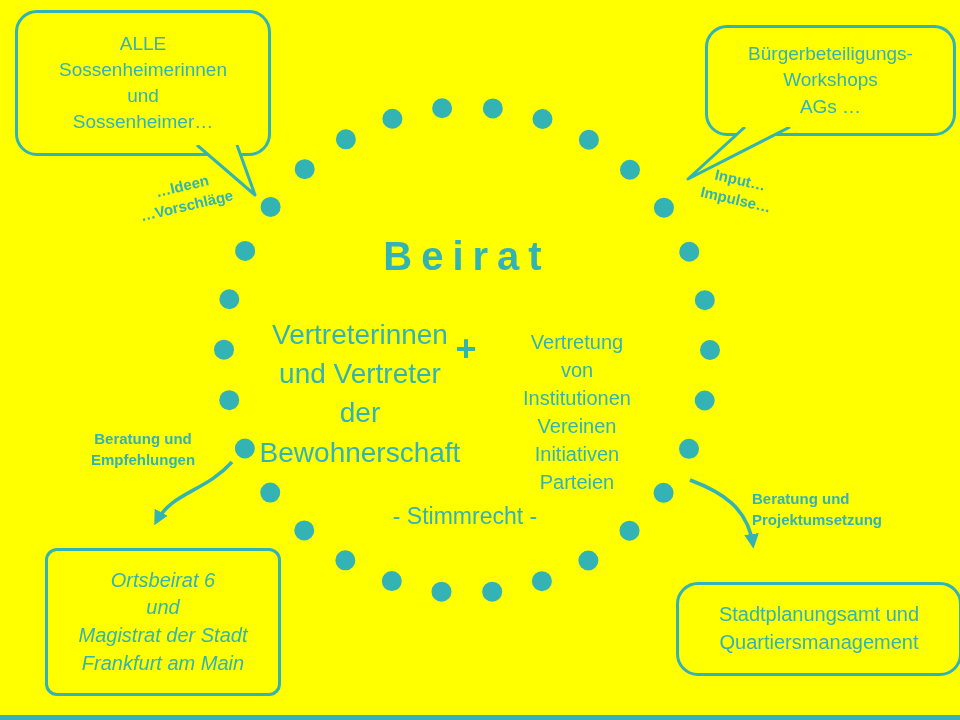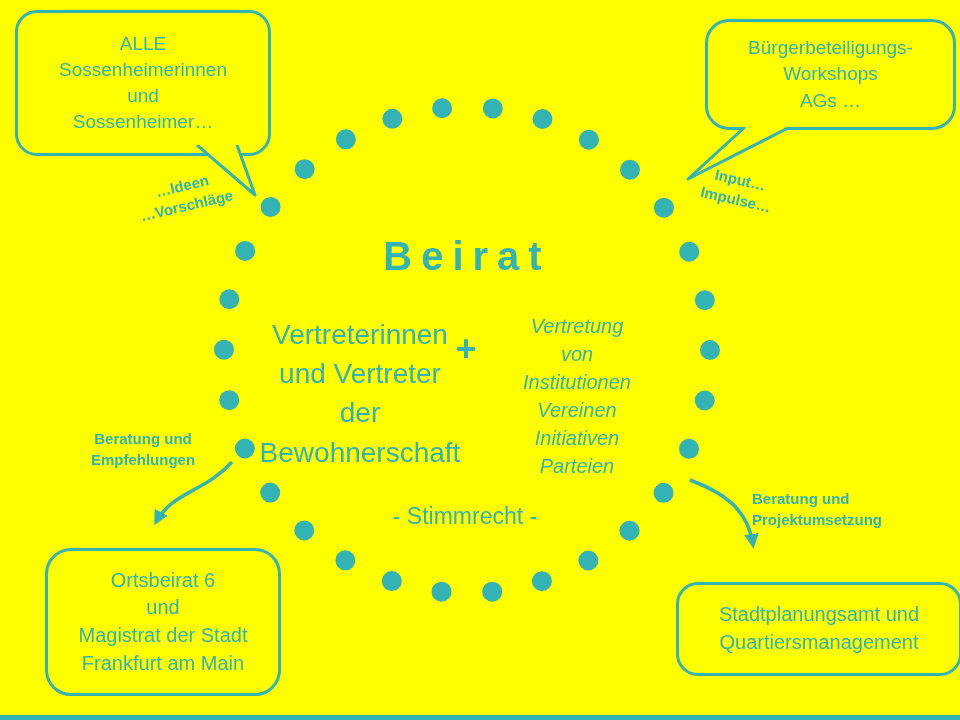--- a/index.html
+++ b/index.html
@@ -26,35 +26,35 @@
     display:flex;align-items:center;justify-content:center;
     text-align:center;
     z-index:1;
     font-size:19px;
     line-height:1.38;
   }
   .tail{position:absolute;z-index:2;}
 
   #bubble-top-left{left:15px;top:10px;width:250px;height:140px;}
   #tail-top-left{left:185px;top:145px;}
-  #bubble-top-right{left:705px;top:19px;width:245px;height:105px;border-radius:24px;}
+  #bubble-top-right{left:705px;top:25px;width:245px;height:105px;}
   #tail-top-right{left:672px;top:127px;}
 
-  #box-bottom-left{left:45px;top:548px;width:230px;height:142px;font-size:20px;border-radius:26px;}
+  #box-bottom-left{left:45px;top:548px;width:230px;height:142px;font-size:20px;border-radius:12px;font-style:italic;}
   #box-bottom-right{left:676px;top:582px;width:280px;height:88px;font-size:20px;}
 
   
   #diagram-title{
     left:317px;top:210px;width:300px;
     font-size:40px;font-weight:600;letter-spacing:9px;
     text-align:center;z-index:1;margin-top:24px;
   }
   #members-left{left:255px;top:315px;width:210px;font-size:28px;line-height:1.4;text-align:center;z-index:1;}
   #plus-sign{left:443px;top:328px;width:46px;font-size:36px;font-weight:700;text-align:center;z-index:1;}
-  #members-right{left:482px;top:312px;width:190px;font-size:20px;line-height:1.4;text-align:center;z-index:1;font-style:italic;}
+  #members-right{left:482px;top:328px;width:190px;font-size:20px;line-height:1.4;text-align:center;z-index:1;}
   #voting-note{left:365px;top:503px;width:200px;font-size:23px;text-align:center;z-index:1;}
 
   
   #label-ideas{
     left:122px;top:176px;width:125px;
     font-size:15px;font-weight:700;line-height:1.35;
     text-align:center;
     transform:rotate(-13deg);z-index:1;
   }
   #label-input{

